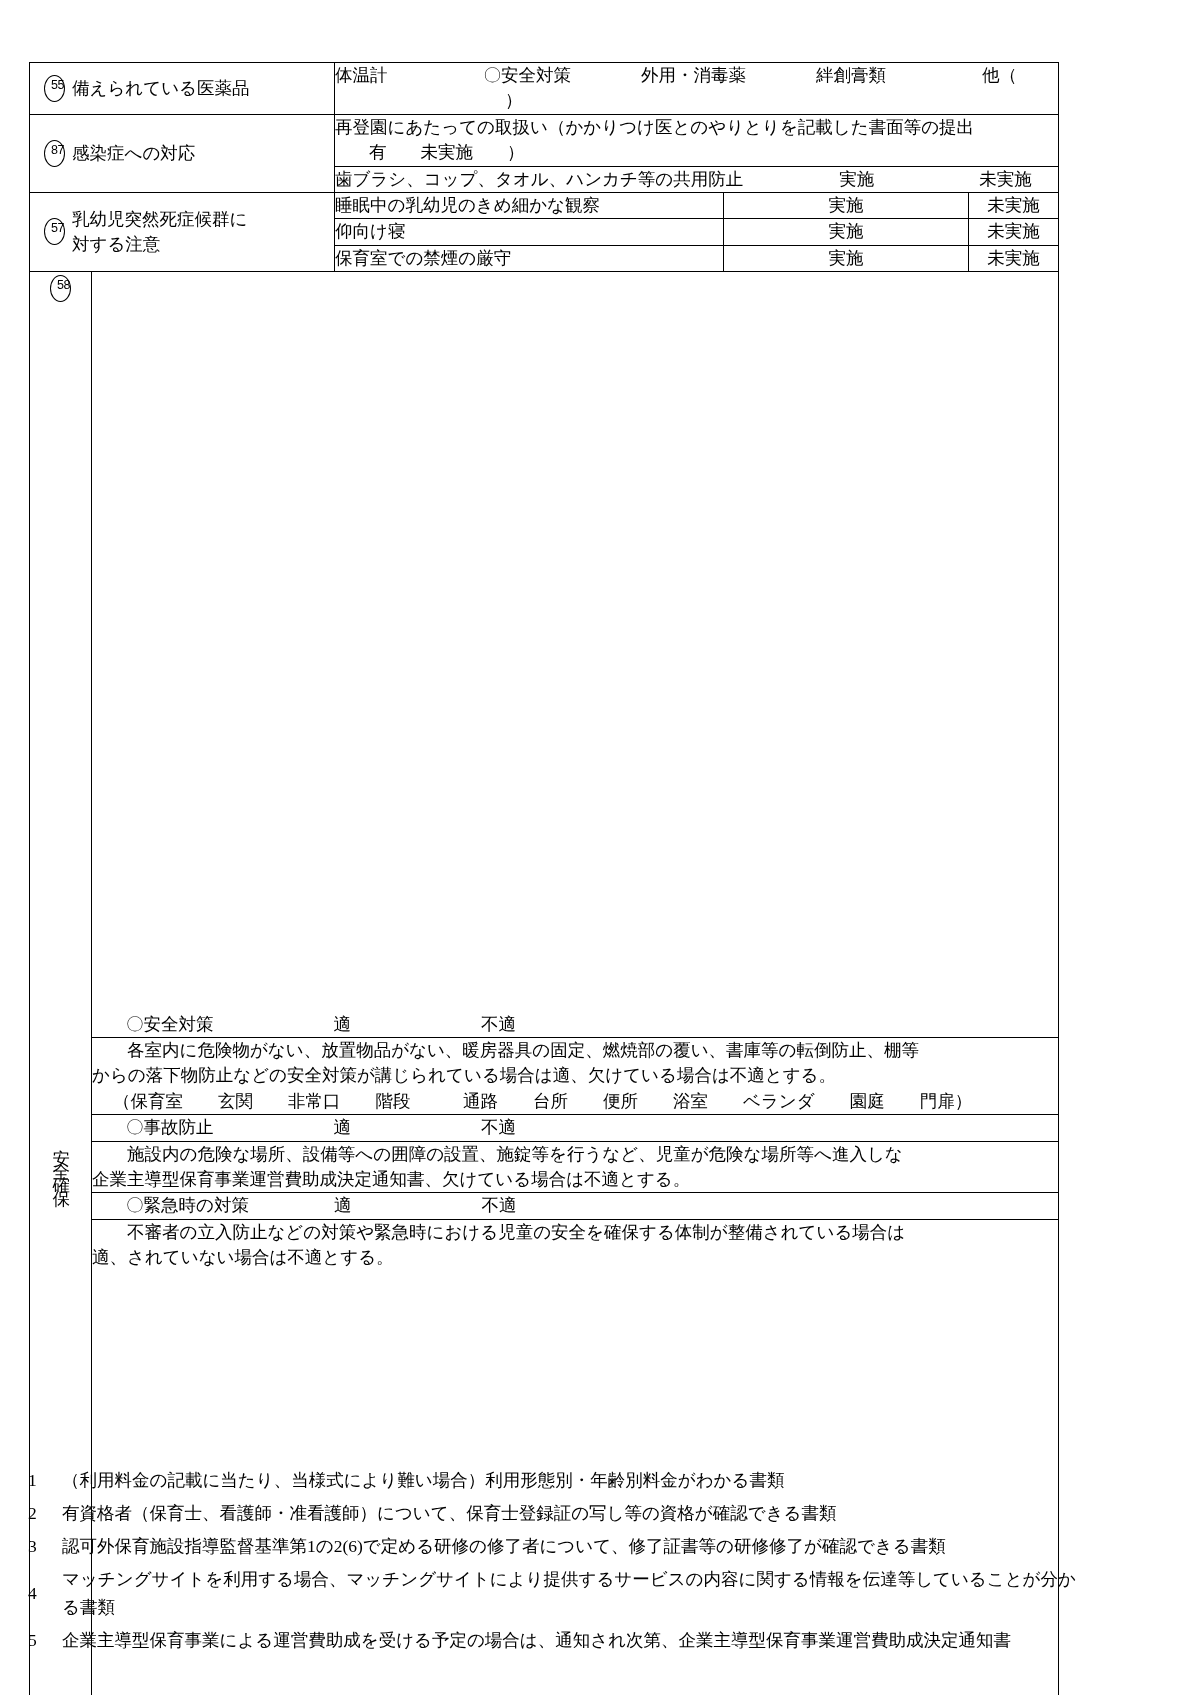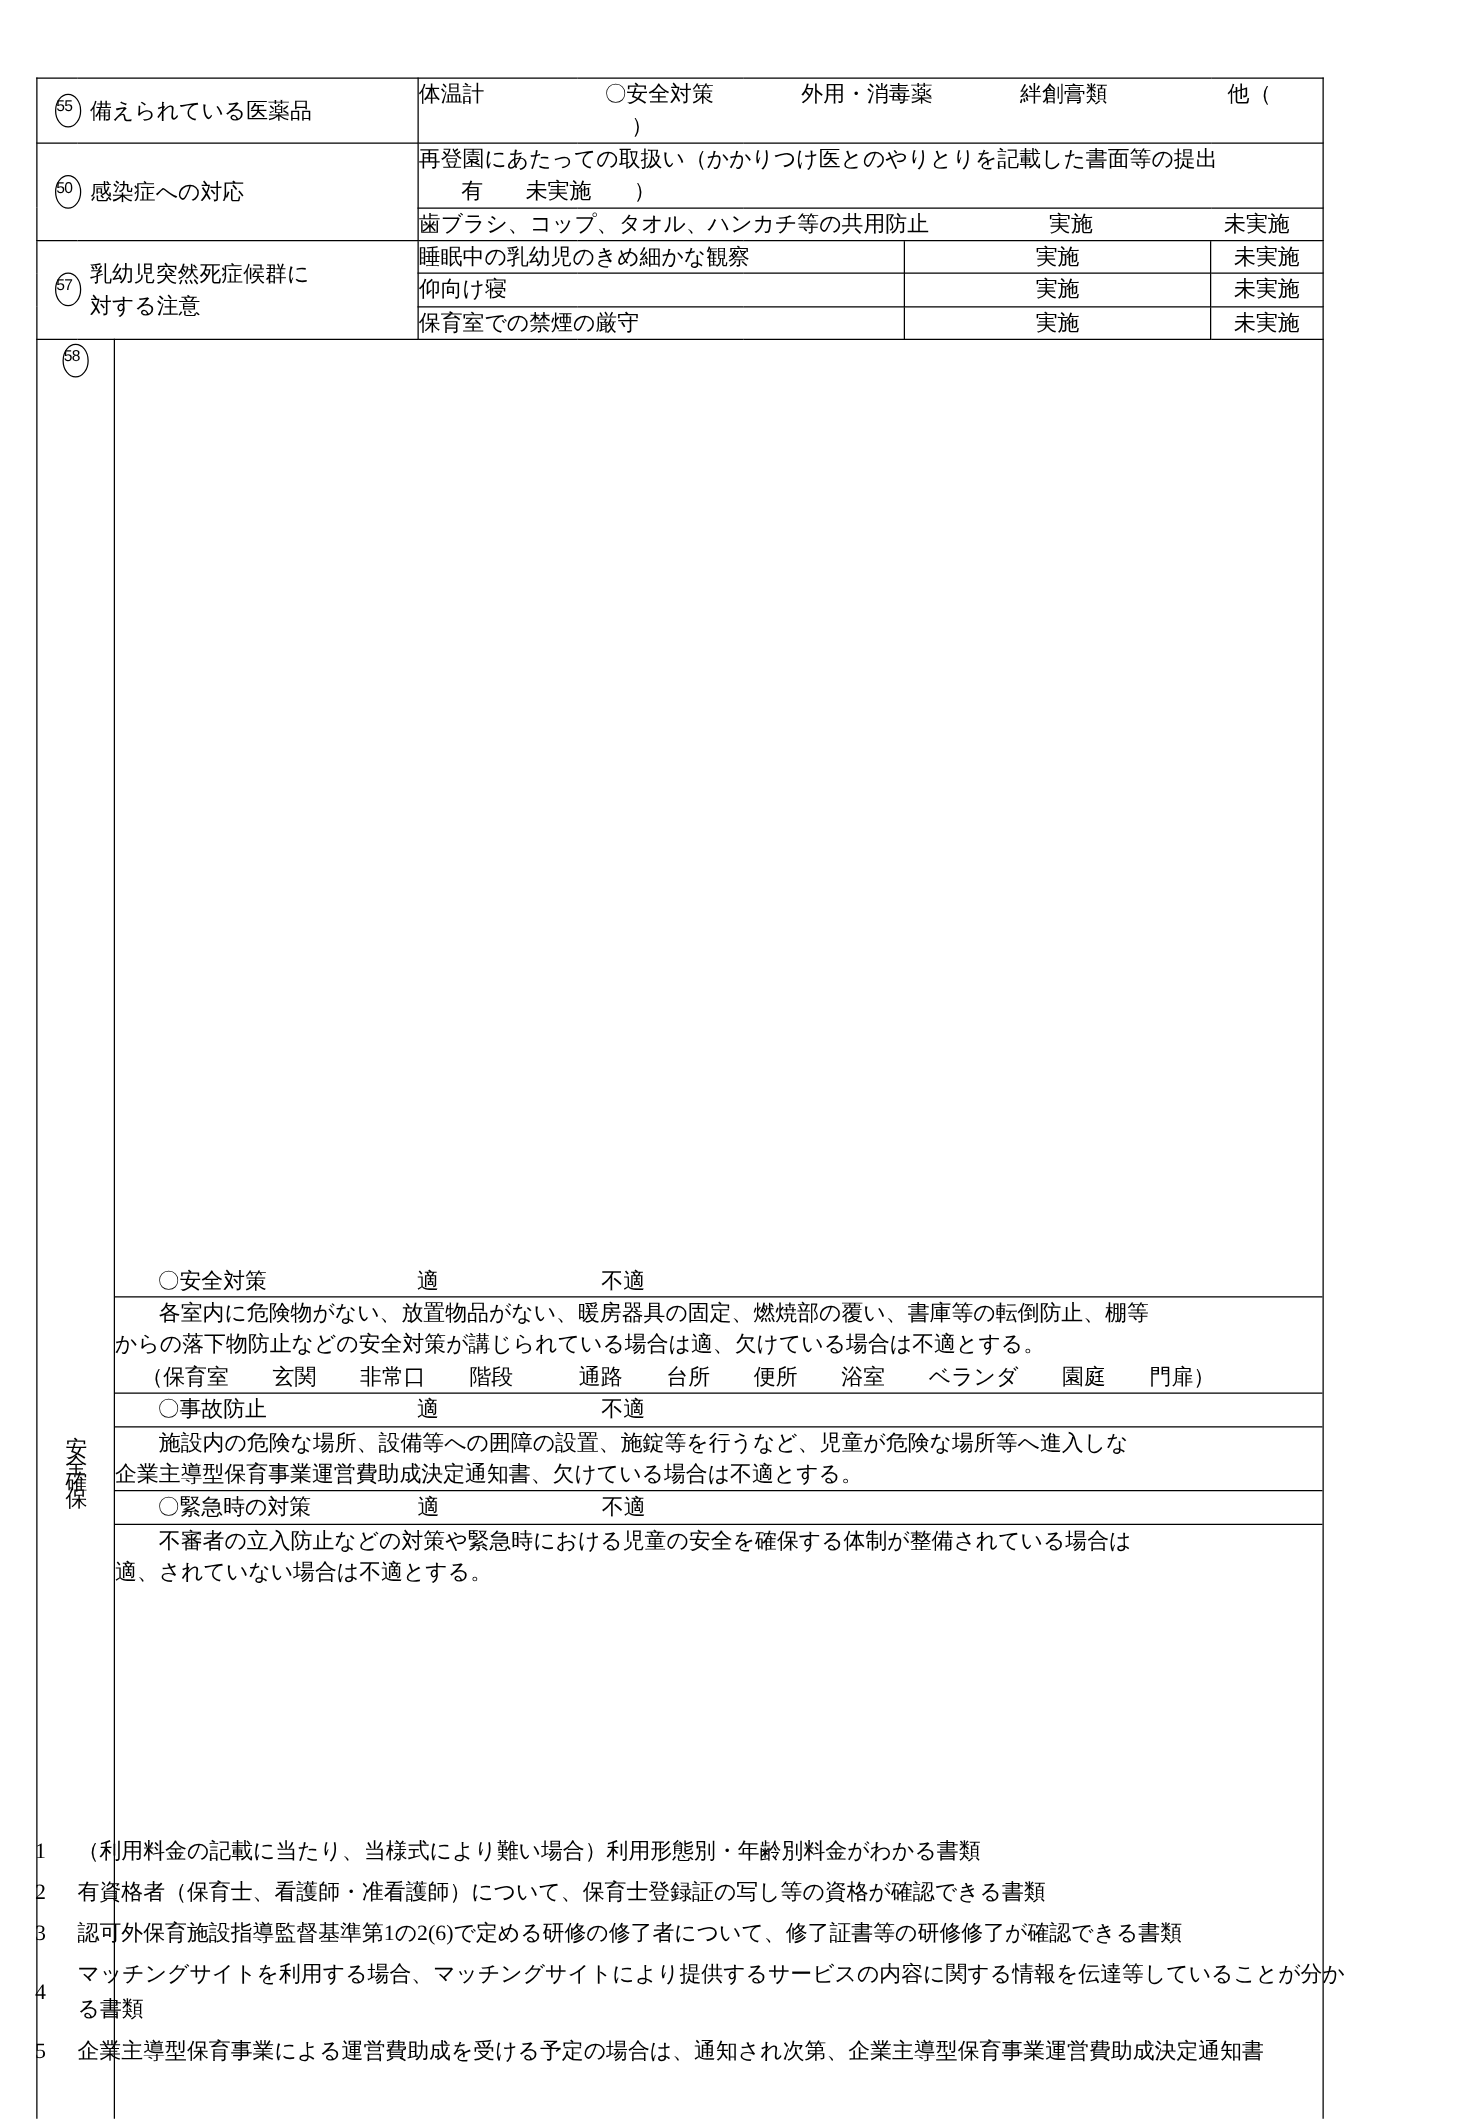--- a/index.html
+++ b/index.html
@@ -41,21 +41,21 @@
   .vtop   { vertical-align: top; }
 
   
   .num {
     display: inline-block;
     width: 21px;
     height: 27px;
     line-height: 19px;
     border: 1.3px solid #000;
     border-radius: 50%;
-    text-align: left;
+    text-align: right;
     font-size: 12.5px;
     font-family: "Liberation Sans", sans-serif;
     letter-spacing: -0.5px;
     vertical-align: 1px;
     box-sizing: border-box;
     margin-right: 7px;
     flex: 0 0 auto;
   }
   .lblrow {
     display: flex;
@@ -158,21 +158,21 @@
         </div>
       </td>
       <td colspan="5" class="pad">
         <span>体温計</span><span class="sp s5"></span><span>〇安全対策</span><span class="sp s4"></span><span>外用・消毒薬</span><span class="sp s4"></span><span>絆創膏類</span><span class="sp s5"></span><span>他（</span><span class="sp" style="width:170px"></span><span>）</span>
       </td>
     </tr>
 
     <tr>
       <td colspan="3" rowspan="2">
         <div class="lblrow">
-          <span class="num">50</span>
+          <span class="num">87</span>
           <span class="txt">感染症への対応</span>
         </div>
       </td>
       <td colspan="5" class="body-txt">
         <div>再登園にあたっての取扱い（かかりつけ医とのやりとりを記載した書面等の提出</div>
         <div><span class="sp s2"></span><span>有</span><span class="sp s2"></span><span>未実施</span><span class="sp s2"></span><span>）</span></div>
       </td>
     </tr>
     <tr>
       <td colspan="5" class="pad">

